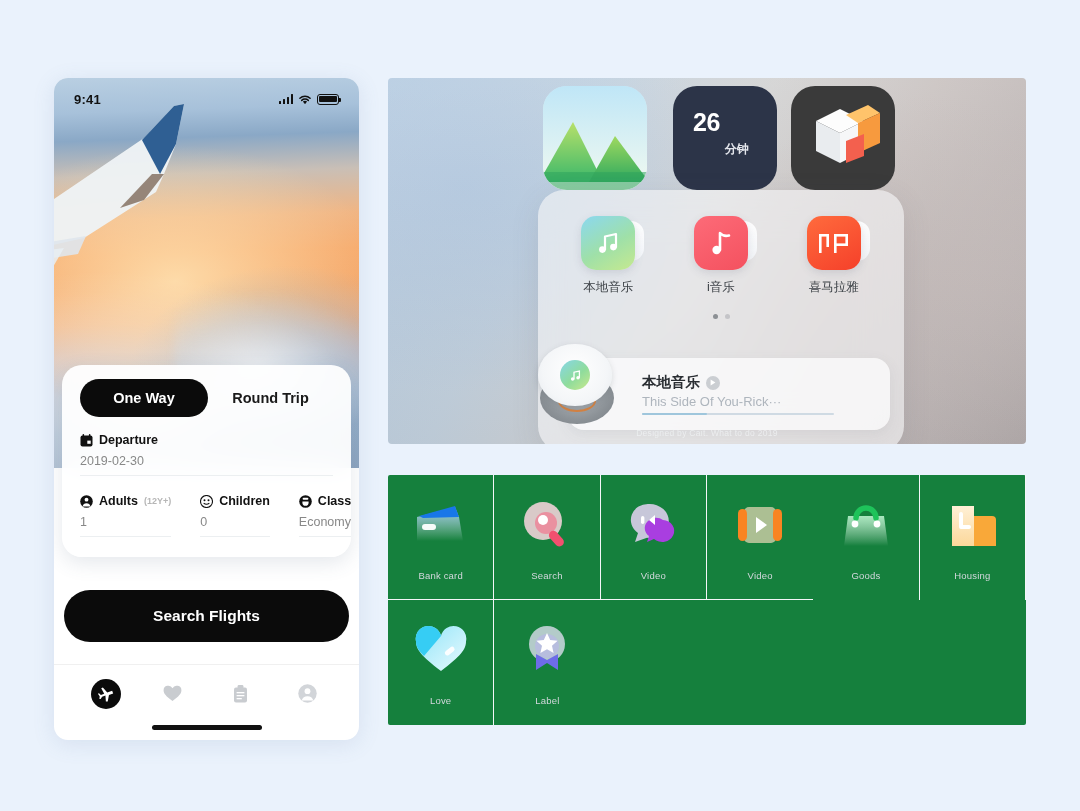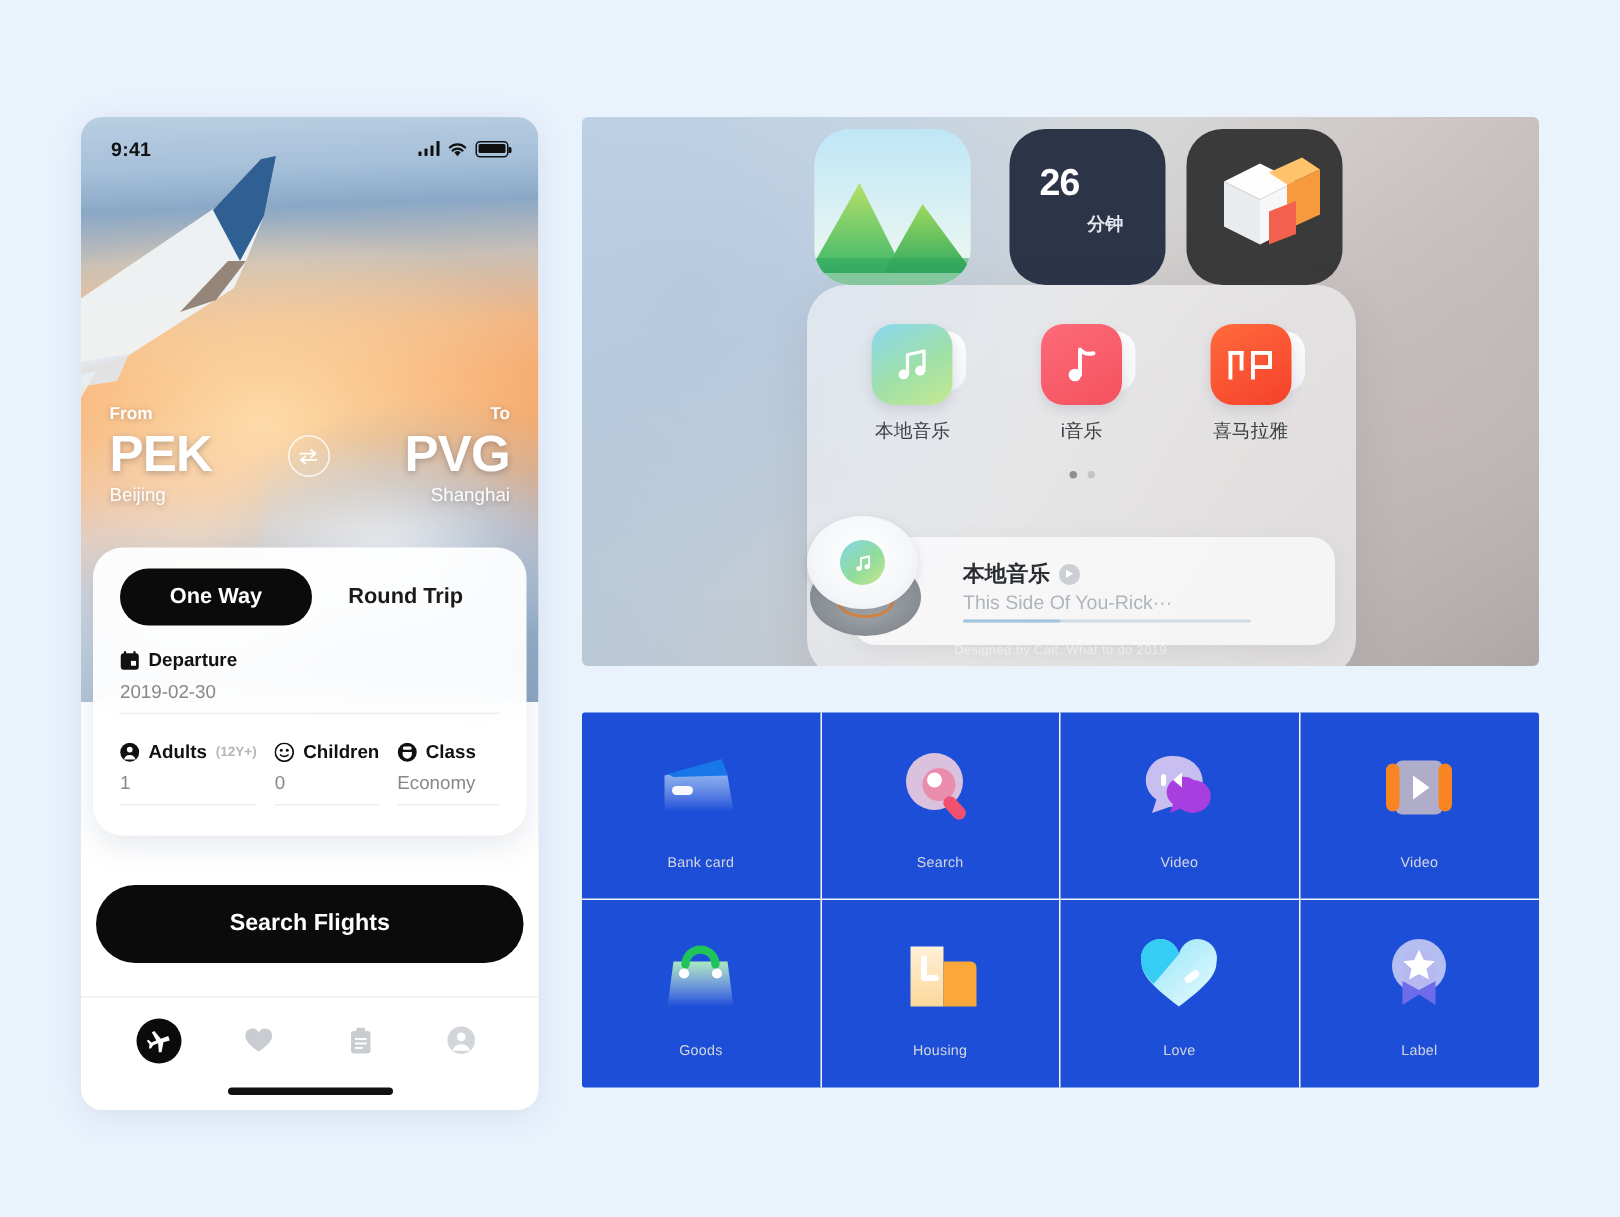--- a/index.html
+++ b/index.html
@@ -112,21 +112,21 @@
   .seg.active { background: #0b0b0b; color: #fff; width: 128px; }
   .seg.idle { color: #1a1a1a; flex: 1; }
 
   .field { margin-top: 16px; }
   .field-label { display: flex; align-items: center; gap: 6px; font-size: 12.5px; font-weight: 700; color: #111; }
   .field-label .sub { font-size: 9px; color: #b6b6b6; font-weight: 600; }
   .field-val {
     margin-top: 7px; font-size: 12.5px; color: #888;
     padding-bottom: 7px; border-bottom: 1px solid #eceff1;
   }
-  .triple { display: flex; gap: 12px; margin-top: 18px; }
+  .triple { display: flex; gap: 29px; margin-top: 18px; }
   .triple .field { flex: 1; margin-top: 0; }
 
   .cta {
     position: absolute; left: 10px; right: 10px; top: 512px;
     height: 52px; border-radius: 26px;
     background: #0b0b0b; color: #fff;
     display: flex; align-items: center; justify-content: center;
     font-size: 15.5px; font-weight: 700;
     cursor: pointer;
   }
@@ -241,23 +241,23 @@
   .p-foot {
     position:absolute; left:0; right:0; bottom: 6px;
     text-align:center; font-size: 8.5px; color: rgba(245,248,250,.62); letter-spacing:.3px;
     z-index: 4;
   }
 
   
   .grid {
     position: absolute; left: 388px; top: 475px;
     width: 638px; height: 250px;
-    background: #1d4ed8;
+    background: #15803d;
     display: grid;
-    grid-template-columns: repeat(4, 1fr);
+    grid-template-columns: repeat(6, 1fr);
     grid-template-rows: repeat(2, 1fr);
     border-radius: 2px;
   }
   .cell {
     display: flex; flex-direction: column;
     align-items: center; justify-content: center;
     border-right: 1px solid #f4f6f8;
     border-bottom: 1px solid #f4f6f8;
     cursor: pointer;
   }
@@ -296,42 +296,20 @@
         <path d="M7 10.2 L4.9 7.6 a3.3 3.3 0 0 1 4.2 0 Z" fill="#111"></path>
         <path d="M1.9 4.3 a7.4 7.4 0 0 1 10.2 0" stroke="#111" stroke-width="1.5" fill="none" stroke-linecap="round"></path>
         <path d="M3.7 6.4 a4.9 4.9 0 0 1 6.6 0" stroke="#111" stroke-width="1.5" fill="none" stroke-linecap="round"></path>
       </svg>
       <span class="batt">
           <span></span>
         </span>
     </div>
   </div>
 
-  <div class="route">
-    <div class="route-head">
-      <span>From</span>
-      <span>To</span>
-    </div>
-    <div class="route-main">
-      <div class="route-col from">
-        <div class="code">PEK</div>
-        <div class="city">Beijing</div>
-      </div>
-      <div class="swap">
-        <svg width="15" height="11" viewBox="0 0 15 11">
-          <path d="M2 3.4 h10 M9.4 1 L12.4 3.4 L9.4 5.8" stroke="#fff" stroke-width="1.2" fill="none" stroke-linecap="round" stroke-linejoin="round"></path>
-          <path d="M13 7.6 H3 M5.6 5.2 L2.6 7.6 L5.6 10" stroke="#fff" stroke-width="1.2" fill="none" stroke-linecap="round" stroke-linejoin="round"></path>
-        </svg>
-      </div>
-      <div class="route-col to">
-        <div class="code">PVG</div>
-        <div class="city">Shanghai</div>
-      </div>
-    </div>
-  </div>
 
   <div class="card">
     <div class="segs">
       <div class="seg active">One  Way</div>
       <div class="seg idle">Round Trip</div>
     </div>
 
     <div class="field">
       <div class="field-label">
         <svg width="13" height="13" viewBox="0 0 13 13">

